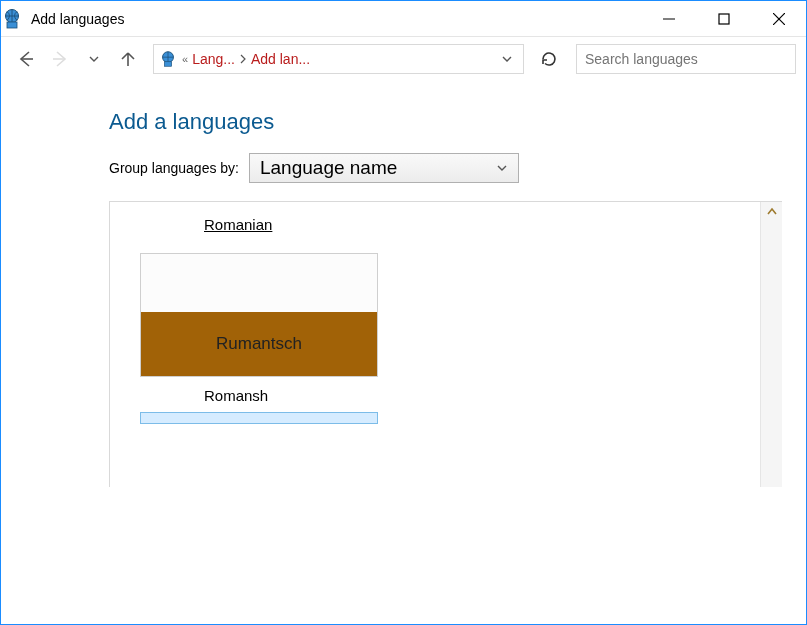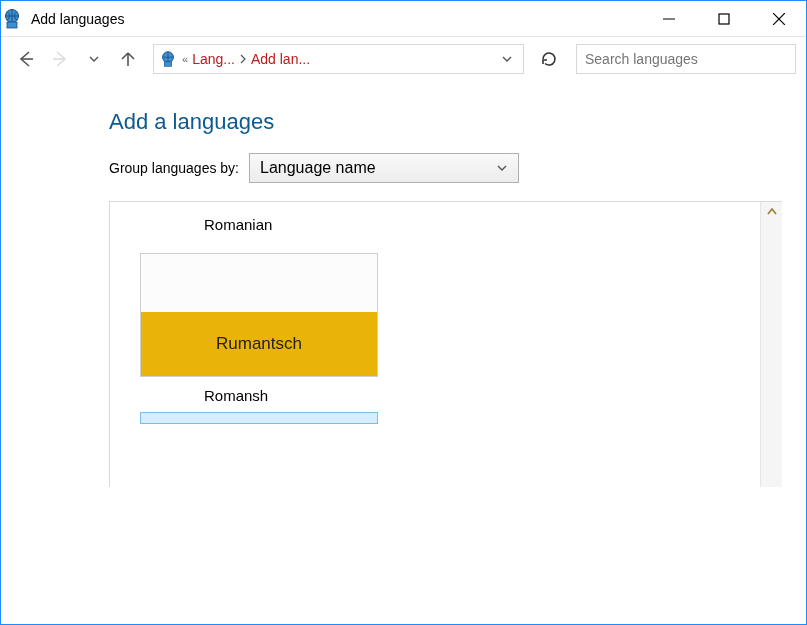--- a/index.html
+++ b/index.html
@@ -101,53 +101,54 @@
   .group-row label { font-size: 14px; }
   .dropdown {
     position: relative;
     width: 270px;
     height: 30px;
     border: 1px solid #b0b0b0;
     background: linear-gradient(#f9f9f9, #ececec);
     display: flex;
     align-items: center;
     padding: 0 10px;
-    font-size: 16px;
+    font-size: 19px;
   }
   .dropdown .dd-chevron { margin-left: auto; color: #555; }
   
   .lang-area {
     border-top: 1px solid #d9d9d9;
     border-left: 1px solid #d9d9d9;
     display: flex;
     height: 286px;
   }
   .lang-scroll {
     flex: 1;
     padding: 14px 30px 0 30px;
     overflow: hidden;
   }
   .group-label {
     font-size: 15px;
     color: #000;
     margin-left: 64px;
     margin-bottom: 20px;
+    text-decoration: underline;
   }
   .lang-tile {
     width: 238px;
     height: 124px;
     border: 1px solid #cfcfcf;
     background: #fcfcfc;
     display: flex;
     flex-direction: column;
     justify-content: flex-end;
     margin-bottom: 10px;
   }
   .tile-native {
-    background: #eab308;
+    background: #a16207;
     padding: 22px 0;
     text-align: center;
     font-size: 17px;
     color: #222;
   }
   .tile-english {
     font-size: 15px;
     color: #000;
     margin-left: 64px;
     margin-bottom: 8px;

